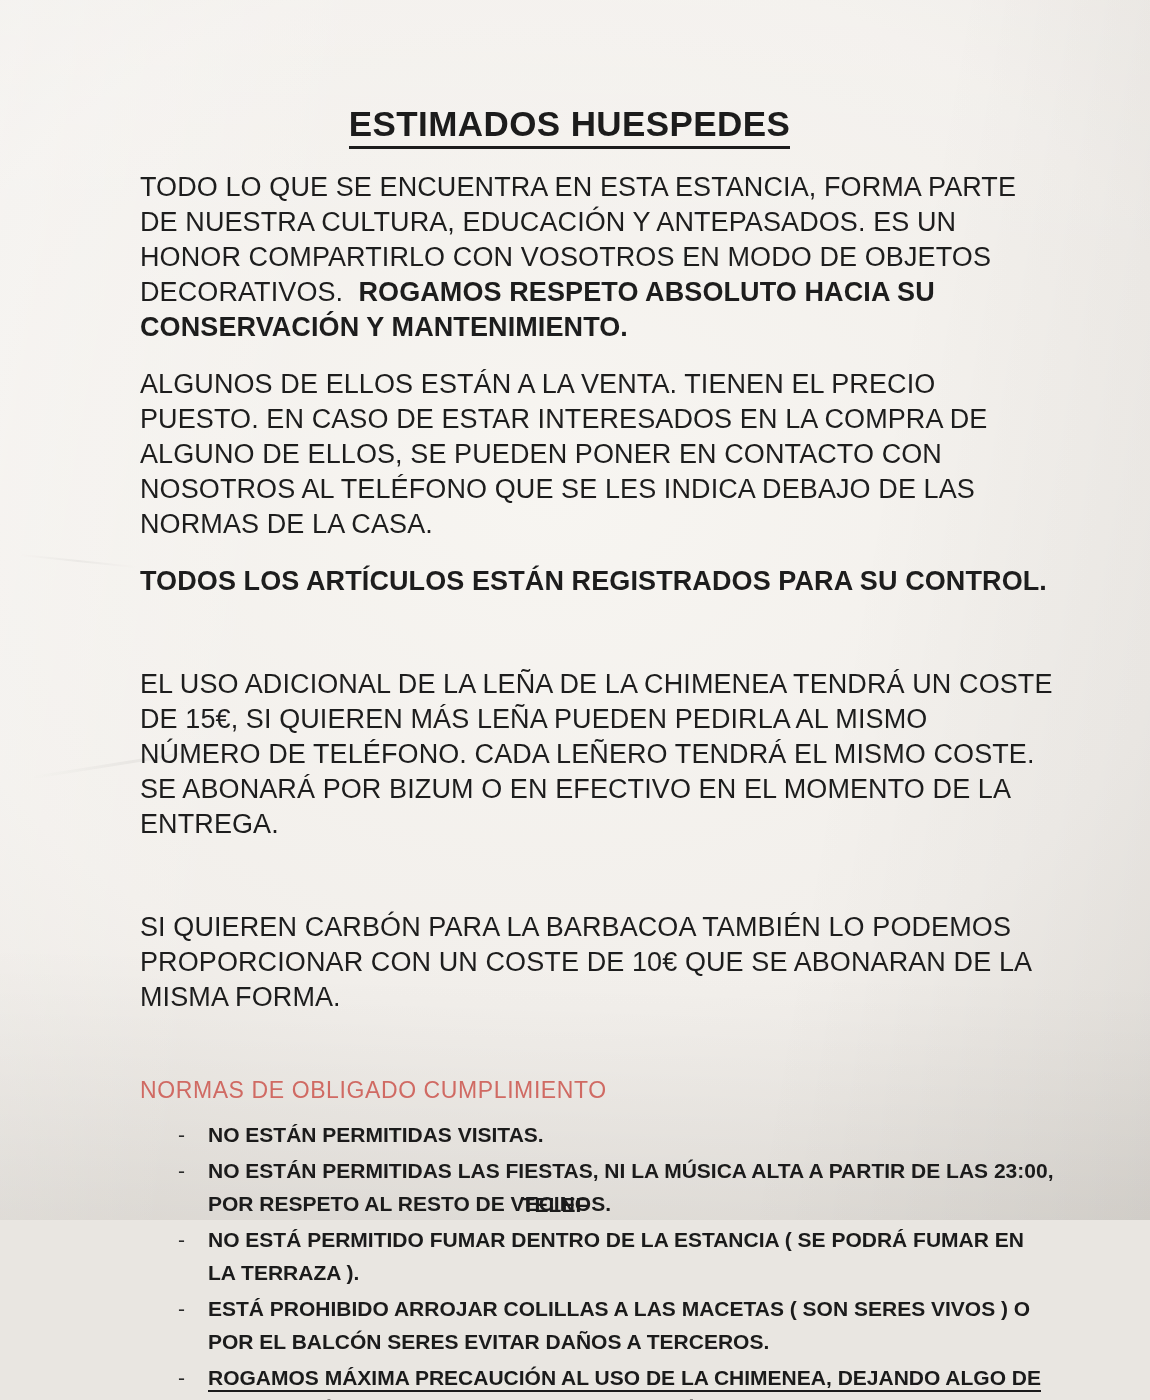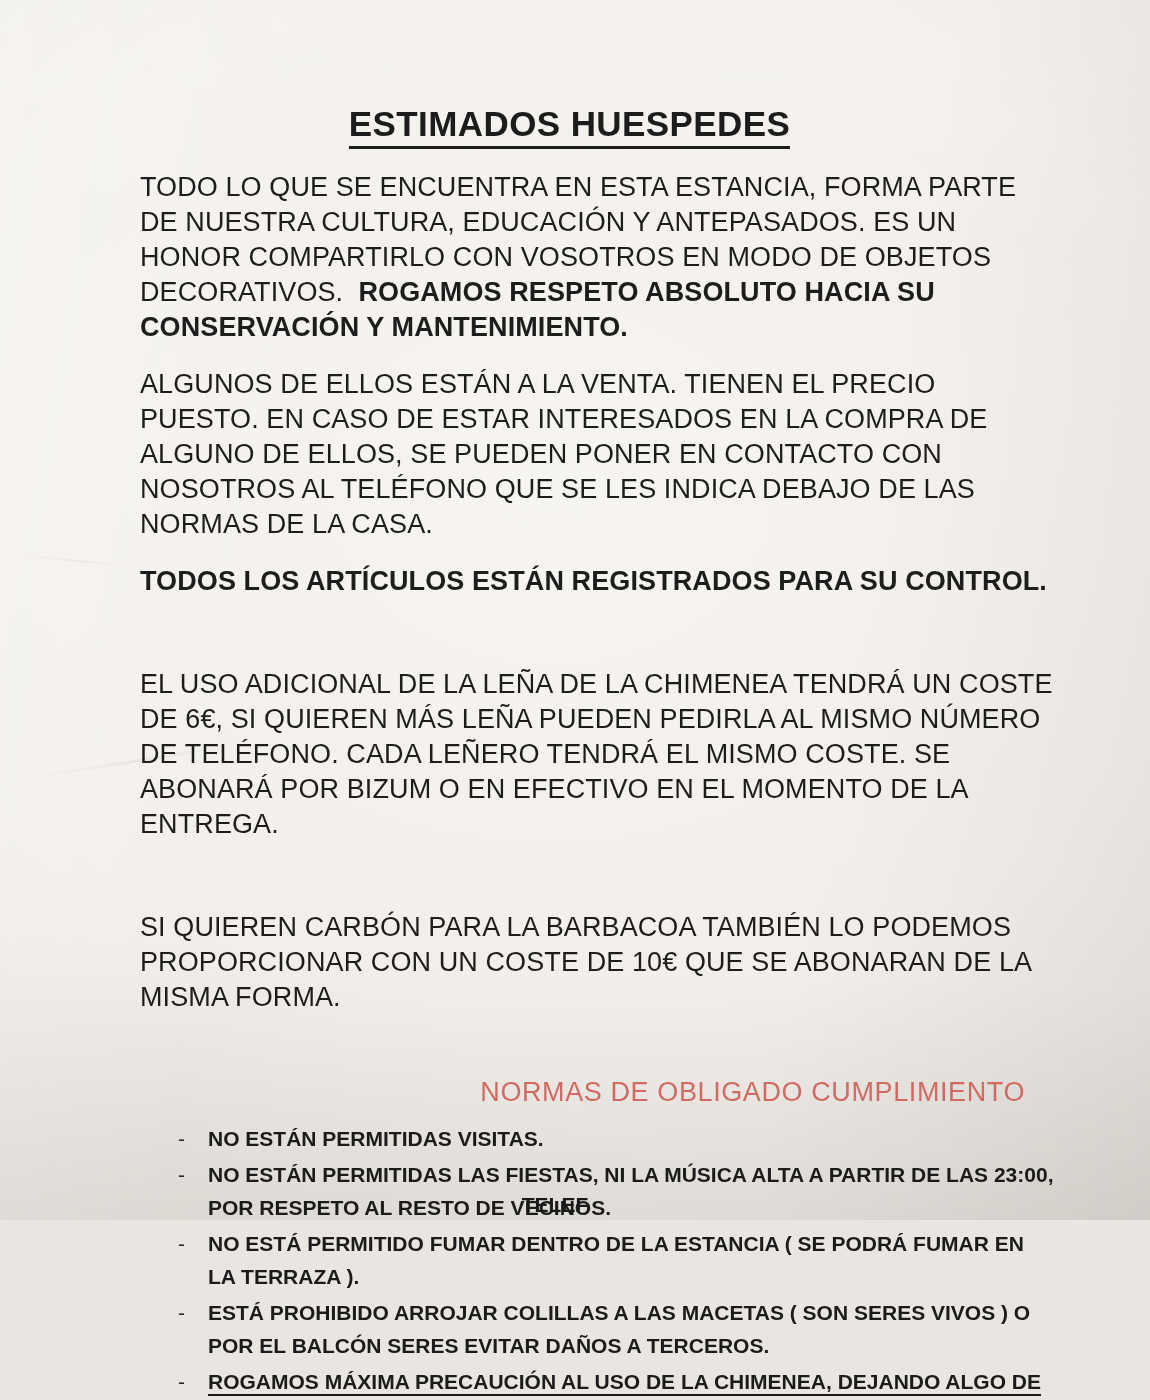--- a/index.html
+++ b/index.html
@@ -70,22 +70,22 @@
     letter-spacing: 0.1px;
   }
   .b { font-weight: bold; }
   p.bold-para {
     font-weight: bold;
   }
   .gap-lg { height: 46px; }
   .gap-md { height: 34px; }
 
   .rules-title {
-    text-align: right;
-    font-size: 27px;
+    text-align: left;
+    font-size: 23px;
     color: #d06a63;
     letter-spacing: 0.6px;
     margin: 6px 0 14px 0;
     padding-right: 30px;
   }
 
   ul.rules {
     list-style: none;
     margin: 0;
     padding: 0 0 0 30px;
@@ -146,21 +146,21 @@
     <h1 class="doc-title"><span>ESTIMADOS HUESPEDES</span></h1>
 
     <p class="para"><span>TODO LO QUE SE ENCUENTRA EN ESTA ESTANCIA, FORMA PARTE DE NUESTRA CULTURA, EDUCACIÓN Y ANTEPASADOS. ES UN HONOR COMPARTIRLO CON VOSOTROS EN MODO DE OBJETOS DECORATIVOS.</span>&nbsp; <span class="b">ROGAMOS RESPETO ABSOLUTO HACIA SU CONSERVACIÓN Y MANTENIMIENTO.</span></p>
 
     <p class="para">ALGUNOS DE ELLOS ESTÁN A LA VENTA. TIENEN EL PRECIO PUESTO. EN CASO DE ESTAR INTERESADOS EN LA COMPRA DE ALGUNO DE ELLOS, SE PUEDEN PONER EN CONTACTO CON NOSOTROS AL TELÉFONO QUE SE LES INDICA DEBAJO DE LAS NORMAS DE LA CASA.</p>
 
     <p class="para bold-para">TODOS LOS ARTÍCULOS ESTÁN REGISTRADOS PARA SU CONTROL.</p>
 
     <div class="gap-lg"></div>
 
-    <p class="para">EL USO ADICIONAL DE LA LEÑA DE LA CHIMENEA TENDRÁ UN COSTE DE 6€, SI QUIEREN MÁS LEÑA PUEDEN PEDIRLA AL MISMO NÚMERO DE TELÉFONO. CADA LEÑERO TENDRÁ EL MISMO COSTE. SE ABONARÁ POR BIZUM O EN EFECTIVO EN EL MOMENTO DE LA ENTREGA.</p>
+    <p class="para">EL USO ADICIONAL DE LA LEÑA DE LA CHIMENEA TENDRÁ UN COSTE DE 15€, SI QUIEREN MÁS LEÑA PUEDEN PEDIRLA AL MISMO NÚMERO DE TELÉFONO. CADA LEÑERO TENDRÁ EL MISMO COSTE. SE ABONARÁ POR BIZUM O EN EFECTIVO EN EL MOMENTO DE LA ENTREGA.</p>
 
     <div class="gap-lg"></div>
 
     <p class="para">SI QUIEREN CARBÓN PARA LA BARBACOA TAMBIÉN LO PODEMOS PROPORCIONAR CON UN COSTE DE 10€ QUE SE ABONARAN DE LA MISMA FORMA.</p>
 
     <div class="gap-md"></div>
 
     <div class="rules-title">NORMAS DE OBLIGADO CUMPLIMIENTO</div>
 
     <ul class="rules">

